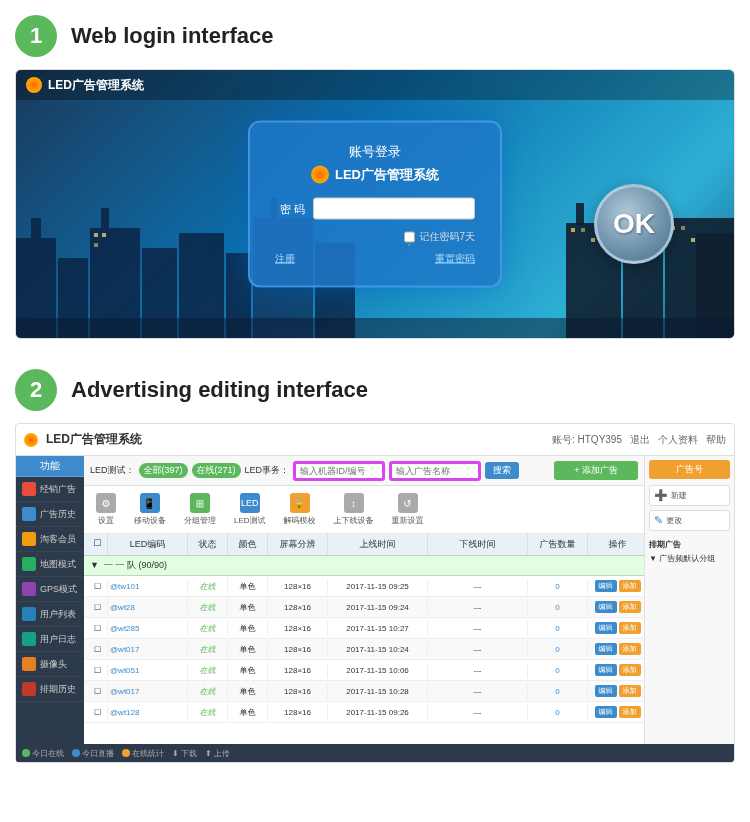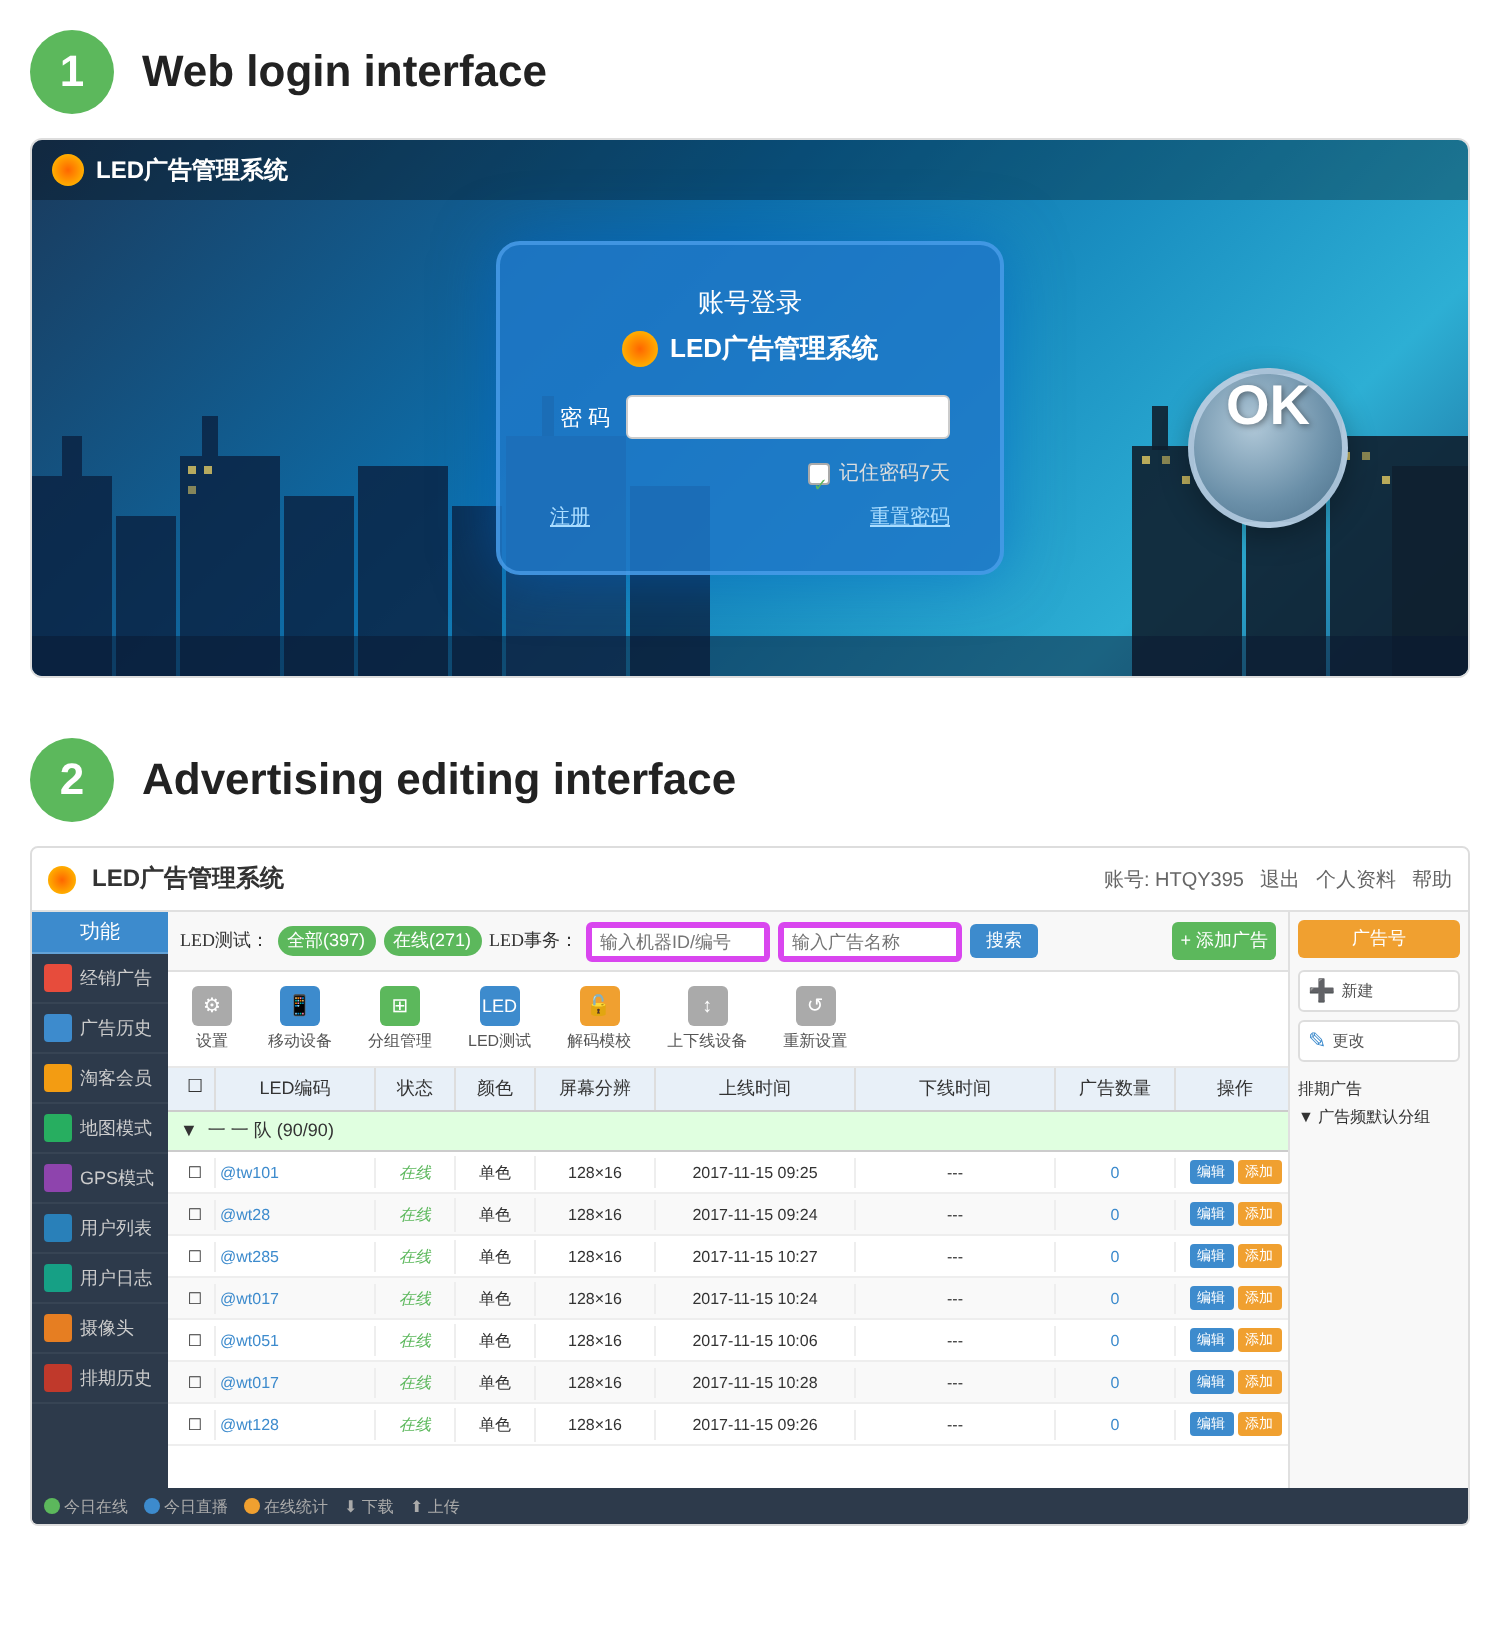--- a/index.html
+++ b/index.html
@@ -181,20 +181,21 @@
     .ok-button {
       position: absolute;
       right: 60px;
       top: 50%;
       transform: translateY(-50%);
       width: 80px;
       height: 80px;
       background: radial-gradient(circle at 40% 35%, #b0c8d8, #6a8fa8 60%, #4a6e88);
       border-radius: 50%;
       display: flex;
+      align-items: center;
       justify-content: center;
       border: 3px solid rgba(200,220,240,0.7);
       box-shadow: 0 4px 15px rgba(0,0,0,0.3);
       margin-top: 20px;
     }
     .ok-text {
       color: #fff;
       font-size: 28px;
       font-weight: bold;
       text-shadow: 1px 1px 3px rgba(0,0,0,0.4);
@@ -305,21 +306,20 @@
       gap: 4px;
       flex-wrap: wrap;
       min-height: 30px;
     }
     .filter-item {
       font-size: 9px;
       color: #333;
       display: flex;
       align-items: center;
       gap: 2px;
-      font-family: Liberation Serif, serif;
     }
     .filter-badge {
       background: #5cb85c;
       color: #fff;
       border-radius: 8px;
       padding: 1px 5px;
       font-size: 9px;
     }
     .filter-input {
       height: 20px;
@@ -336,21 +336,21 @@
       border-radius: 3px;
       padding: 2px 8px;
       font-size: 9px;
       cursor: pointer;
     }
     .add-btn {
       background: #5cb85c;
       color: #fff;
       border: none;
       border-radius: 3px;
-      padding: 3px 4px;
+      padding: 3px 20px;
       font-size: 9px;
       cursor: pointer;
       margin-left: auto;
     }
 
     
     .toolbar {
       background: #fff;
       border-bottom: 1px solid #e8e8e8;
       padding: 4px 6px;
@@ -803,21 +803,21 @@
             <span style="color:#f0a030;font-size:11px;">➕</span>
             <span>新建</span>
           </div>
         </div>
         <div class="right-panel-item">
           <div style="display:flex;align-items:center;gap:3px;">
             <span style="color:#3d8bcd;font-size:11px;">✎</span>
             <span>更改</span>
           </div>
         </div>
-        <div style="margin-top:8px;font-size:8px;color:#333;margin-bottom:3px;">排期广告</div>
+        <div style="margin-top:8px;font-size:8px;color:#333;margin-bottom:3px;font-weight:bold;">排期广告</div>
         <div style="margin-top:2px;font-size:8px;color:#333;">
           ▼ 广告频默认分组
         </div>
       </div>
     </div>
 
     <div class="bottom-bar">
       <div class="bottom-item">
         <div class="bottom-dot" style="background:#5cb85c;"></div>
         <span>今日在线</span>

